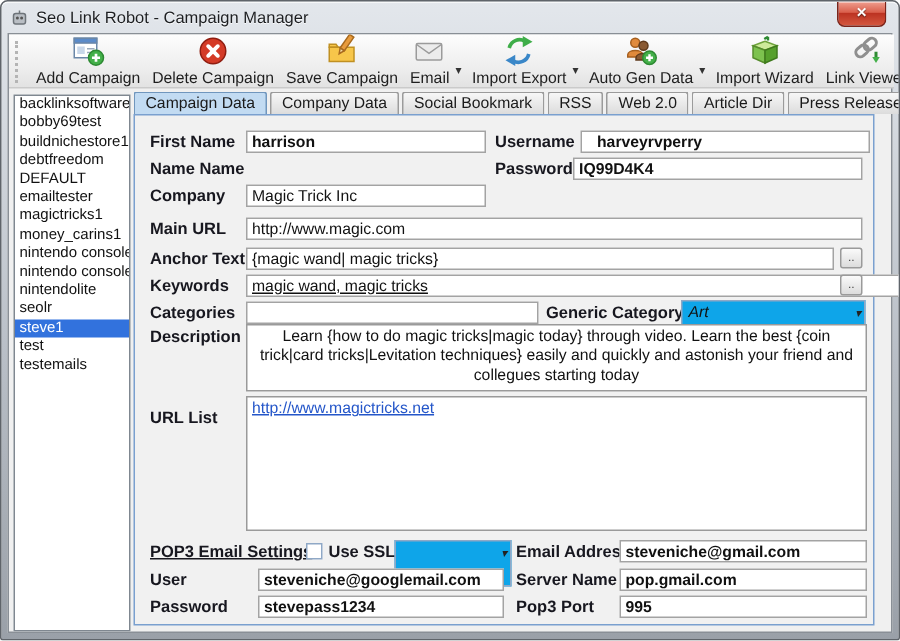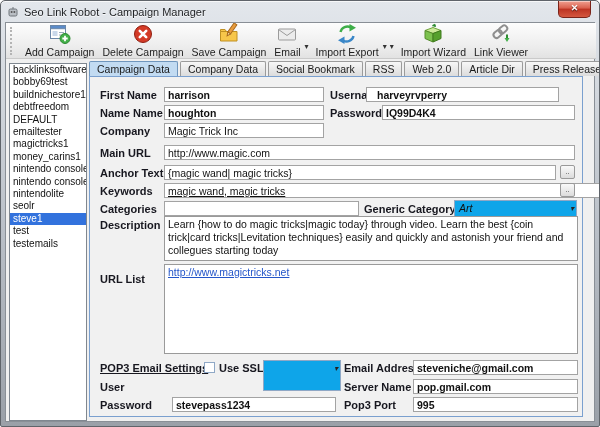--- a/index.html
+++ b/index.html
@@ -141,20 +141,33 @@
             <path d="M4.5 9 A7 7 0 0 1 15 4.5" fill="none" stroke="#3fae49" stroke-width="2.4"></path>
             <polygon points="13.5,1 20,4.8 13.5,8.5" fill="#3fae49"></polygon>
             <path d="M17.5 13 A7 7 0 0 1 7 17.5" fill="none" stroke="#3a87c8" stroke-width="2.4"></path>
             <polygon points="8.5,13.5 2,17.2 8.5,21" fill="#3a87c8"></polygon>
           </svg>
         </span>
       <span class="tlabel">Import Export</span>
     </div>
     <span class="dd">▾</span>
 
+    <div class="tbtn">
+      <span class="ticon">
+          <svg width="23" height="22" viewBox="0 0 23 22">
+            <circle cx="7.5" cy="5.5" r="3" fill="#e08a3c" stroke="#a65f1e"></circle>
+            <path d="M2.5 13.5 C2.5 9.8 12.5 9.8 12.5 13.5 L12.5 15 L2.5 15 Z" fill="#e08a3c" stroke="#a65f1e"></path>
+            <circle cx="13" cy="7.5" r="3" fill="#8a5a33" stroke="#5f3a1c"></circle>
+            <path d="M8 15.5 C8 11.8 18 11.8 18 15.5 L18 17 L8 17 Z" fill="#8a5a33" stroke="#5f3a1c"></path>
+            <circle cx="17" cy="15.5" r="4.5" fill="#43b049" stroke="#2e8a33"></circle>
+            <path d="M17 13.2v4.6M14.7 15.5h4.6" stroke="#fff" stroke-width="1.6"></path>
+          </svg>
+        </span>
+      <span class="tlabel">Auto Gen Data</span>
+    </div>
     <span class="dd">▾</span>
 
     <div class="tbtn">
       <span class="ticon">
           <svg width="22" height="22" viewBox="0 0 22 22">
             <path d="M13 4 L13 1.5 M13 1.5 L10.5 3" stroke="#2e8a33" stroke-width="1.6" fill="none"></path>
             <polygon points="11,4.5 19,7.5 11,10.5 3,7.5" fill="#cdea9a" stroke="#6fa33c"></polygon>
             <polygon points="3,7.5 11,10.5 11,19 3,15.5" fill="#7dc24f" stroke="#568c2c"></polygon>
             <polygon points="19,7.5 11,10.5 11,19 19,15.5" fill="#56a02c" stroke="#3f7a1d"></polygon>
           </svg>
@@ -204,24 +217,23 @@
     <span class="tab">Web 2.0</span>
     <span class="tab">Article Dir</span>
     <span class="tab">Press Release</span>
   </div>
 
   <div class="panel">
 
     <span class="lbl" style="left:10px; top:12px;">First Name</span>
     <input class="inp" style="left: 74px; top: 10px; width: 160px;" value="harrison">
     <span class="lbl" style="left:240px; top:12px;">Username</span>
-    <input class="inp" style="left: 276px; top: 10px; width: 193px; padding-left: 10px;" value="harveyrvperry">
+    <input class="inp" style="left: 297px; top: 10px; width: 193px; padding-left: 10px;" value="harveyrvperry">
 
     <span class="lbl" style="left:10px; top:30px;">Name Name</span>
-    <input class="inp" style="left: 74px; top: 28px; width: 160px;" value="houghton">
     <span class="lbl" style="left:240px; top:30px;">Password</span>
     <input class="inp" style="left: 292px; top: 28px; width: 193px;" value="IQ99D4K4">
 
     <span class="lbl" style="left:10px; top:48px;">Company</span>
     <input class="inp reg" style="left: 74px; top: 46px; width: 160px;" value="Magic Trick Inc">
 
     <span class="lbl" style="left:10px; top:70px;">Main URL</span>
     <input class="inp reg" style="left: 74px; top: 68px; width: 411px;" value="http://www.magic.com">
 
     <span class="lbl" style="left:10px; top:90px;">Anchor Text</span>
@@ -234,36 +246,37 @@
 
     <span class="lbl" style="left:10px; top:126px;">Categories</span>
     <input class="inp reg" style="left: 74px; top: 124px; width: 195px;" value="">
     <span class="lbl" style="left:274px; top:126px;">Generic Category</span>
     <div class="combo" style="left:364px; top:123px; width:123px;">
       <span>Art</span>
       <span class="arrow">▾</span>
     </div>
 
     <span class="lbl" style="left:10px; top:142px;">Description</span>
-    <div class="ta" style="left:74px; top:139px; width:414px; height:45px;">Learn {how to do magic tricks|magic today} through video. Learn the best {coin trick|card tricks|Levitation techniques} easily and quickly and astonish your friend and collegues starting today</div>
+    <div class="ta" style="left:74px; top:139px; width:414px; height:45px;text-align:center;">Learn {how to do magic tricks|magic today} through video. Learn the best {coin trick|card tricks|Levitation techniques} easily and quickly and astonish your friend and collegues starting today</div>
 
     <span class="lbl" style="left:10px; top:196px;">URL List</span>
     <div class="ta" style="left:74px; top:187px; width:414px; height:90px;"><span class="link">http://www.magictricks.net</span></div>
 
     <span class="lbl section-lbl" style="left:10px; top:285px;">POP3 Email Settings</span>
     <span class="chk" style="left:114px; top:285px;"></span>
     <span class="lbl" style="left:129px; top:285px;">Use SSL</span>
     <div class="combo" style="left:173px; top:283px; width:78px;">
       <span></span>
       <span class="arrow">▾</span>
     </div>
     <span class="lbl" style="left:254px; top:285px;">Email Address</span>
     <input class="inp" style="left: 323px; top: 283px; width: 165px;" value="steveniche@gmail.com">
 
     <span class="lbl" style="left:10px; top:304px;">User</span>
+    <input class="inp" style="left: 82px; top: 302px; width: 164px;" value="steveniche@googlemail.com">
     <span class="lbl" style="left:254px; top:304px;">Server Name</span>
     <input class="inp" style="left: 323px; top: 302px; width: 165px;" value="pop.gmail.com">
 
     <span class="lbl" style="left:10px; top:322px;">Password</span>
     <input class="inp" style="left: 82px; top: 320px; width: 164px;" value="stevepass1234">
     <span class="lbl" style="left:254px; top:322px;">Pop3 Port</span>
     <input class="inp" style="left: 323px; top: 320px; width: 165px;" value="995">
   </div>
 
 </div>

